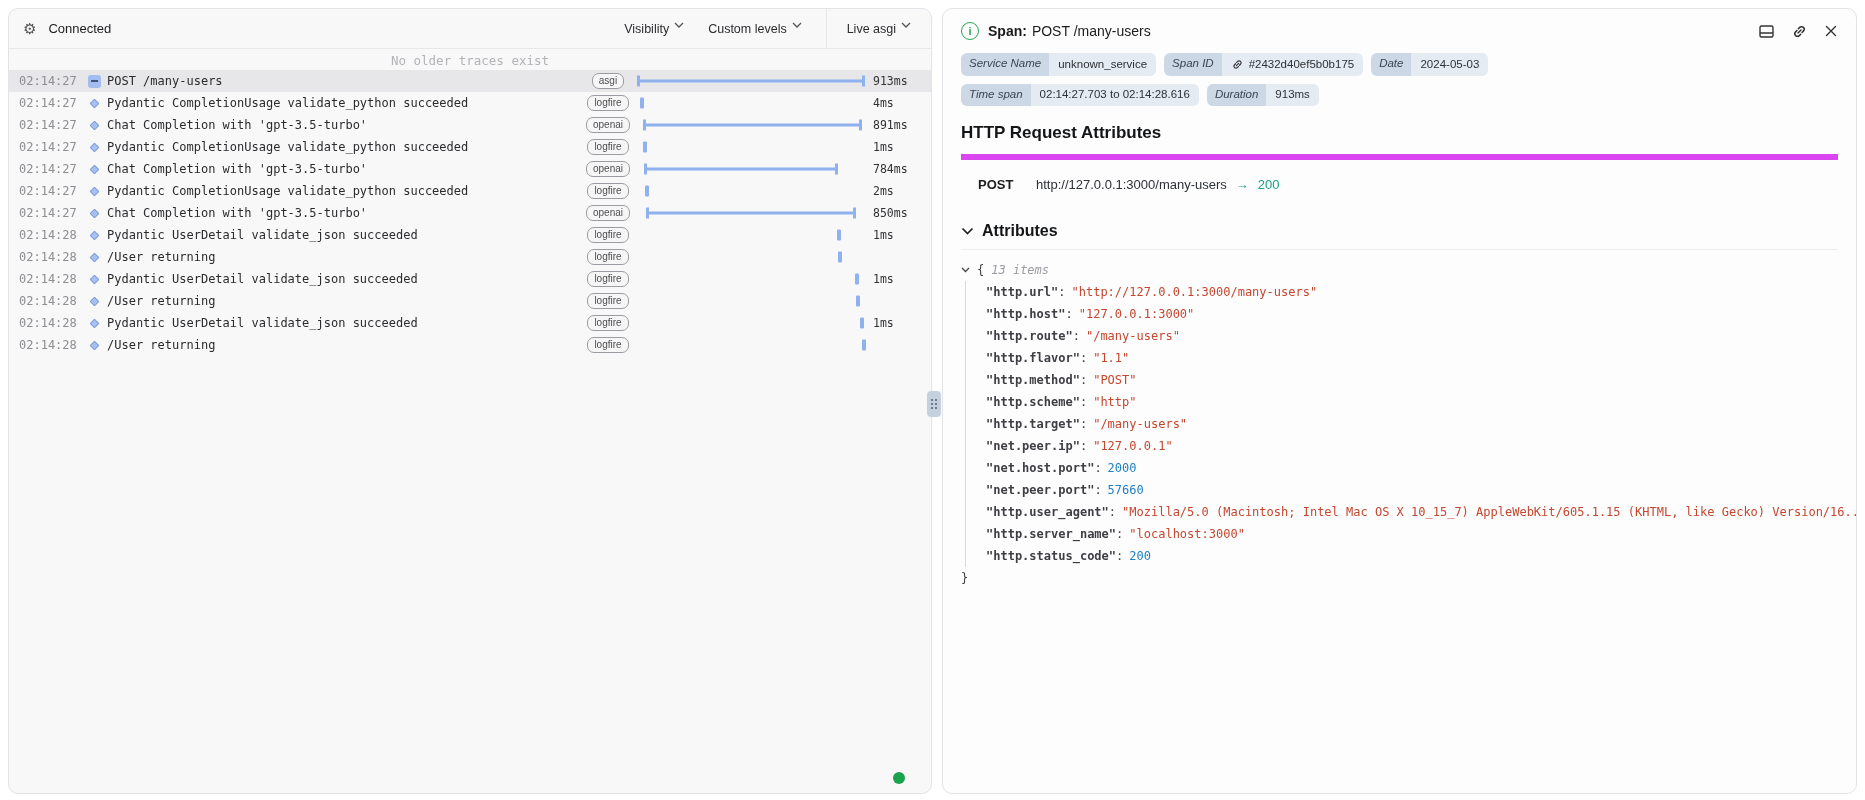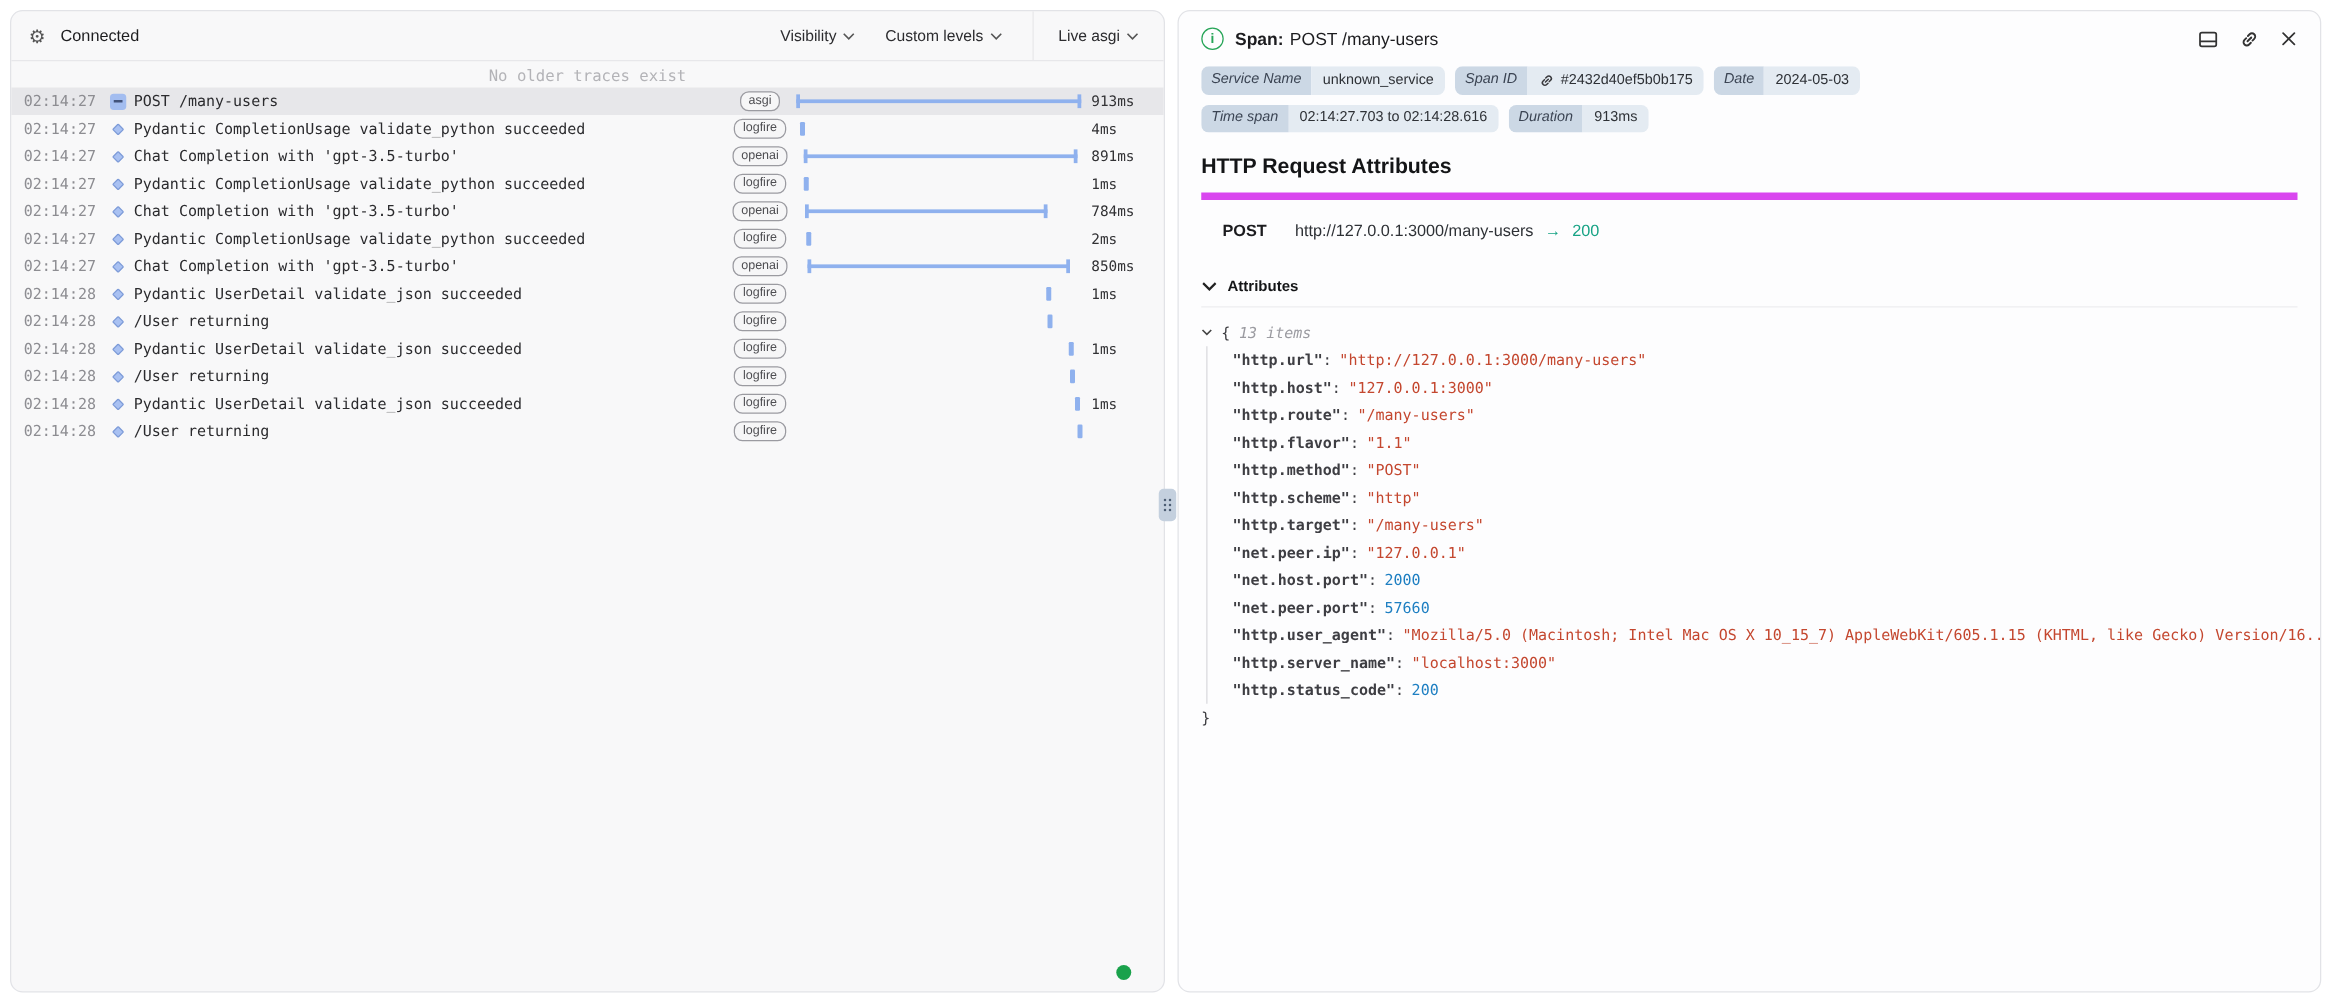--- a/index.html
+++ b/index.html
@@ -8,21 +8,21 @@
 
   
   .left-card { position:absolute; left:8px; top:8px; width:924px; height:786px;
     background:#f8f8f9; border:1px solid #e2e3e7; border-radius:10px;
     display:flex; flex-direction:column; overflow:hidden; }
   .left-header { height:40px; flex:0 0 40px; display:flex; align-items:center;
     border-bottom:1px solid #e7e7ea; padding-left:14px; font-size:13px; color:#222; }
   .gear { font-size:15px; color:#555; margin-right:12px; cursor:pointer; }
   .status-label { color:#1d1d1f; }
   .lh-spacer { flex:1; }
-  .toolbar-item { display:flex; align-items:center; gap:5px; font-size:12.5px; color:#2c2c2f;
+  .toolbar-item { display:flex; align-items:flex-start; gap:5px; font-size:12.5px; color:#2c2c2f;
     margin-right:24px; cursor:pointer; }
   .live-tail-wrap { border-left:1px solid #e7e7ea; height:100%; display:flex; align-items:center;
     padding:0 20px; }
   .toolbar-item.last { margin-right:0; }
   .chev svg { display:block; }
 
   .empty-notice { text-align:center; font-family:"DejaVu Sans Mono", monospace;
     font-size:12.5px; color:#b3b3b7; padding:4px 0 2px; }
 
   .rows { flex:1; position:relative; }
@@ -81,21 +81,21 @@
 
   .http-heading { margin-top:17px; font-size:17px; font-weight:bold; color:#141517;
     padding-bottom:11px; border-bottom:6px solid #d946ef; }
   .request-line { margin-top:17px; display:flex; align-items:center; font-size:13px; color:#2e3136; }
   .req-method { font-weight:bold; margin-left:17px; width:58px; color:#1c1c1f; }
   .req-url { }
   .req-arrow { color:#17a385; margin:0 9px; font-size:13px; }
   .req-status { color:#17a385; }
 
   .attr-heading { margin-top:30px; display:flex; align-items:center; gap:8px;
-    font-size:12px; font-weight:bold; color:#141517; padding-bottom:9px; border-bottom:1px solid #ededf0; cursor:pointer; }
+    font-size:16px; font-weight:bold; color:#141517; padding-bottom:9px; border-bottom:1px solid #ededf0; cursor:pointer; }
 
   .json { margin-top:9px; font-family:"DejaVu Sans Mono", monospace; font-size:12px; color:#3c3c40; }
   .json-open { display:flex; align-items:center; gap:7px; height:22px; }
   .json-open .chev { cursor:pointer; }
   .items-label { font-style:italic; color:#9b9ba1; }
   .json-entries { border-left:1px solid #d9d9dd; margin-left:4px; padding-left:20px; }
   .json-line { height:22px; display:flex; align-items:center; white-space:nowrap; }
   .json-key { font-weight:bold; color:#3e3e43; }
   .json-colon { margin-right:6px; color:#3e3e43; }
   .json-string { color:#c4472f; }

